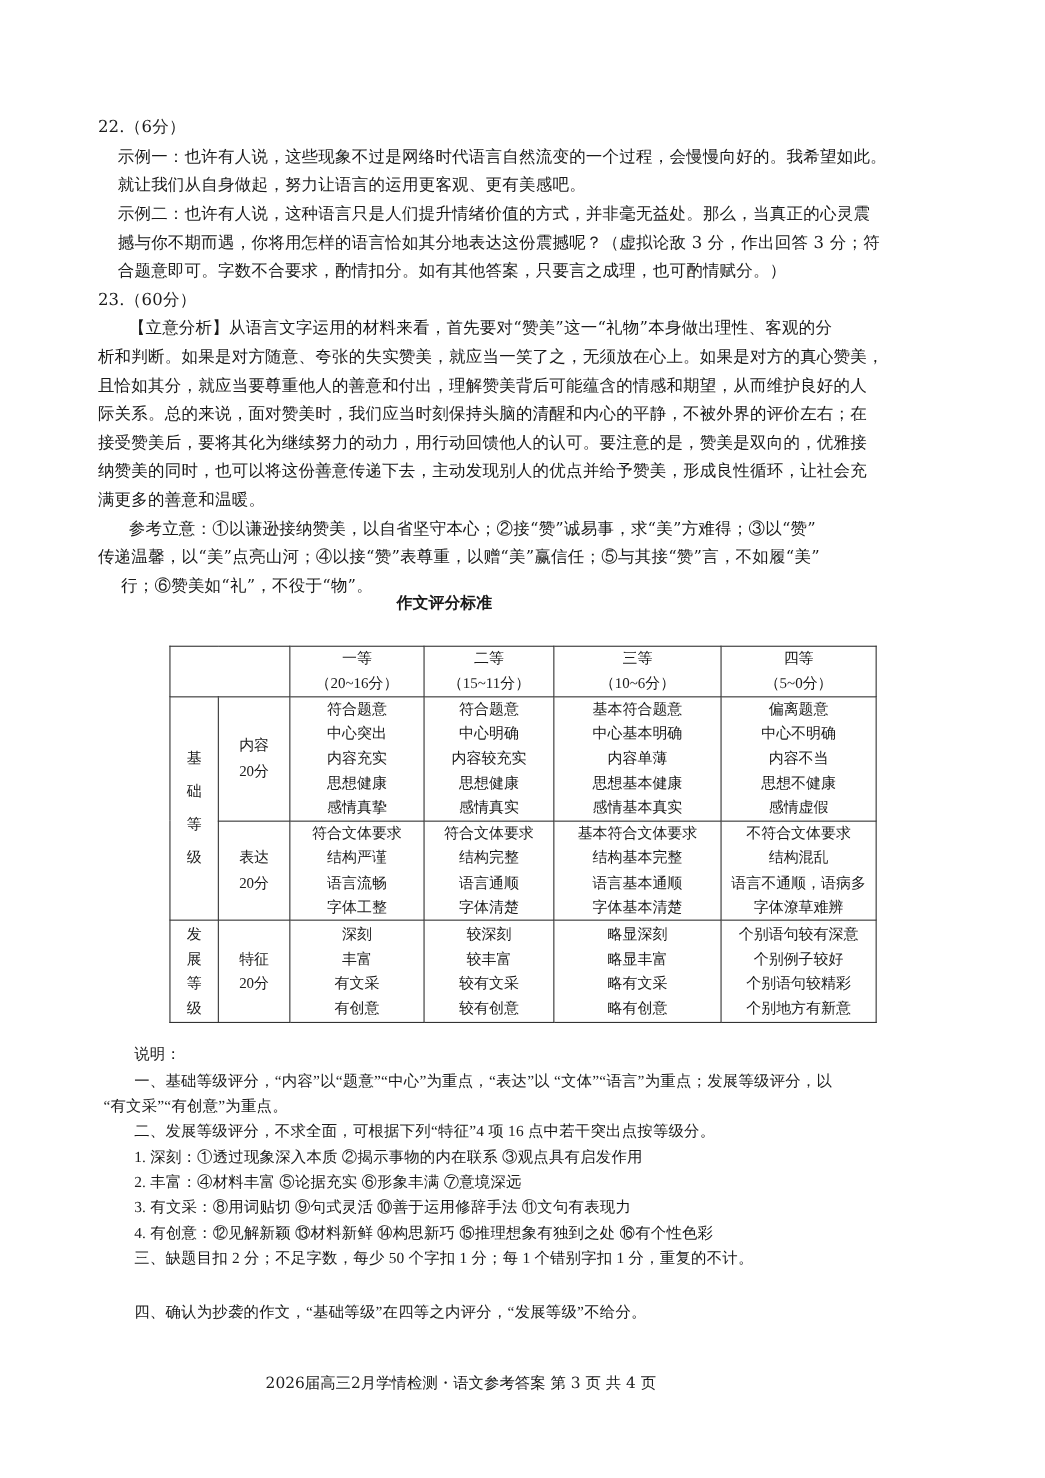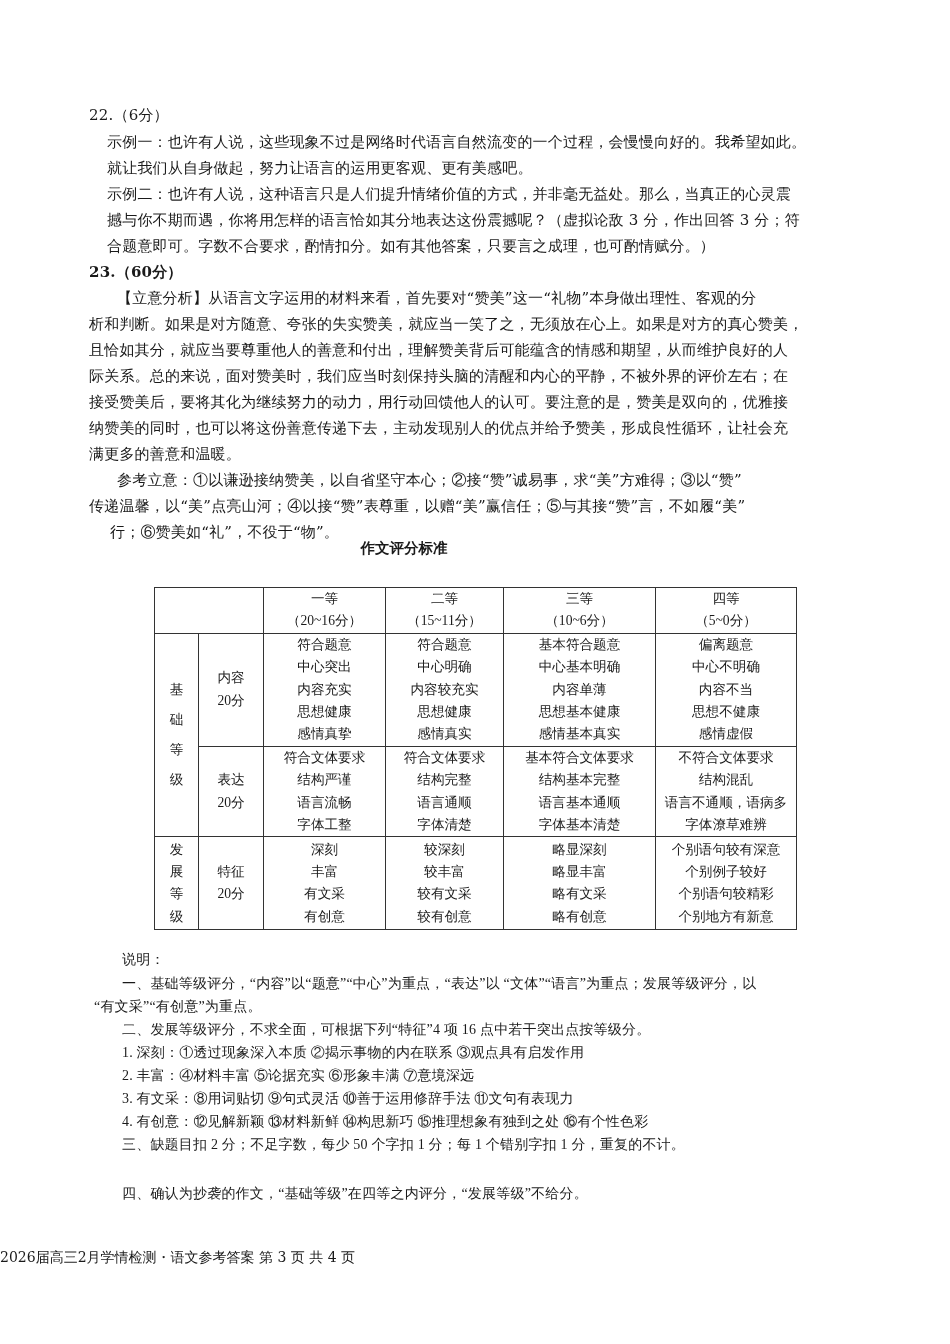--- a/index.html
+++ b/index.html
@@ -7,33 +7,33 @@
          font-family: "DejaVu Serif", "Liberation Serif", serif; color: #1a1a1a; }
   .p { position: absolute; font-size: 15px; line-height: 22.5px; white-space: nowrap; letter-spacing: 0.2px; }
   .sans { font-family: Liberation Serif, serif; font-size: 14px; }
   .title { position: absolute; left: 0; width: 808px; text-align: center; top: 539px;
            font-family: "DejaVu Sans", "Liberation Sans", sans-serif; font-size: 14.5px; font-weight: bold; }
   table.grid { position: absolute; left: 154px; top: 587px; border-collapse: collapse;
                font-size: 13.6px; line-height: 22.4px; font-family: Liberation Serif, serif; }
   table.grid td { border: 1px solid #333; text-align: center; vertical-align: middle; padding: 0; }
   .cell-lines div { white-space: nowrap; }
   .vert div { line-height: 30px; }
-  .footer { position: absolute; left: 0; width: 838px; text-align: left; top: 1249px; font-size: 14px; }
+  .footer { position: absolute; left: 0; width: 838px; text-align: center; top: 1249px; font-size: 14px; }
 </style>
 </head>
 <body>
 
 <div class="p" style="left:89px;top:104px;">22.（6分）</div>
 <div class="p" style="left:107px;top:131px;">示例一：也许有人说，这些现象不过是网络时代语言自然流变的一个过程，会慢慢向好的。我希望如此。</div>
 <div class="p" style="left:107px;top:157px;">就让我们从自身做起，努力让语言的运用更客观、更有美感吧。</div>
 <div class="p" style="left:107px;top:183px;">示例二：也许有人说，这种语言只是人们提升情绪价值的方式，并非毫无益处。那么，当真正的心灵震</div>
 <div class="p" style="left:107px;top:209px;">撼与你不期而遇，你将用怎样的语言恰如其分地表达这份震撼呢？（虚拟论敌 3 分，作出回答 3 分；符</div>
 <div class="p" style="left:107px;top:235px;">合题意即可。字数不合要求，酌情扣分。如有其他答案，只要言之成理，也可酌情赋分。）</div>
 
-<div class="p" style="left:89px;top:261px;font-weight:bold;">23.（60分）</div>
+<div class="p" style="left:89px;top:261px;">23.（60分）</div>
 <div class="p" style="left:117px;top:287px;">【立意分析】从语言文字运用的材料来看，首先要对“赞美”这一“礼物”本身做出理性、客观的分</div>
 <div class="p" style="left:89px;top:313px;">析和判断。如果是对方随意、夸张的失实赞美，就应当一笑了之，无须放在心上。如果是对方的真心赞美，</div>
 <div class="p" style="left:89px;top:339px;">且恰如其分，就应当要尊重他人的善意和付出，理解赞美背后可能蕴含的情感和期望，从而维护良好的人</div>
 <div class="p" style="left:89px;top:365px;">际关系。总的来说，面对赞美时，我们应当时刻保持头脑的清醒和内心的平静，不被外界的评价左右；在</div>
 <div class="p" style="left:89px;top:391px;">接受赞美后，要将其化为继续努力的动力，用行动回馈他人的认可。要注意的是，赞美是双向的，优雅接</div>
 <div class="p" style="left:89px;top:417px;">纳赞美的同时，也可以将这份善意传递下去，主动发现别人的优点并给予赞美，形成良性循环，让社会充</div>
 <div class="p" style="left:89px;top:443px;">满更多的善意和温暖。</div>
 <div class="p" style="left:117px;top:469px;">参考立意：①以谦逊接纳赞美，以自省坚守本心；②接“赞”诚易事，求“美”方难得；③以“赞”</div>
 <div class="p" style="left:89px;top:495px;">传递温馨，以“美”点亮山河；④以接“赞”表尊重，以赠“美”赢信任；⑤与其接“赞”言，不如履“美”</div>
 <div class="p" style="left:89px;top:521px;margin-left:21px;">行；⑥赞美如“礼”，不役于“物”。</div>

